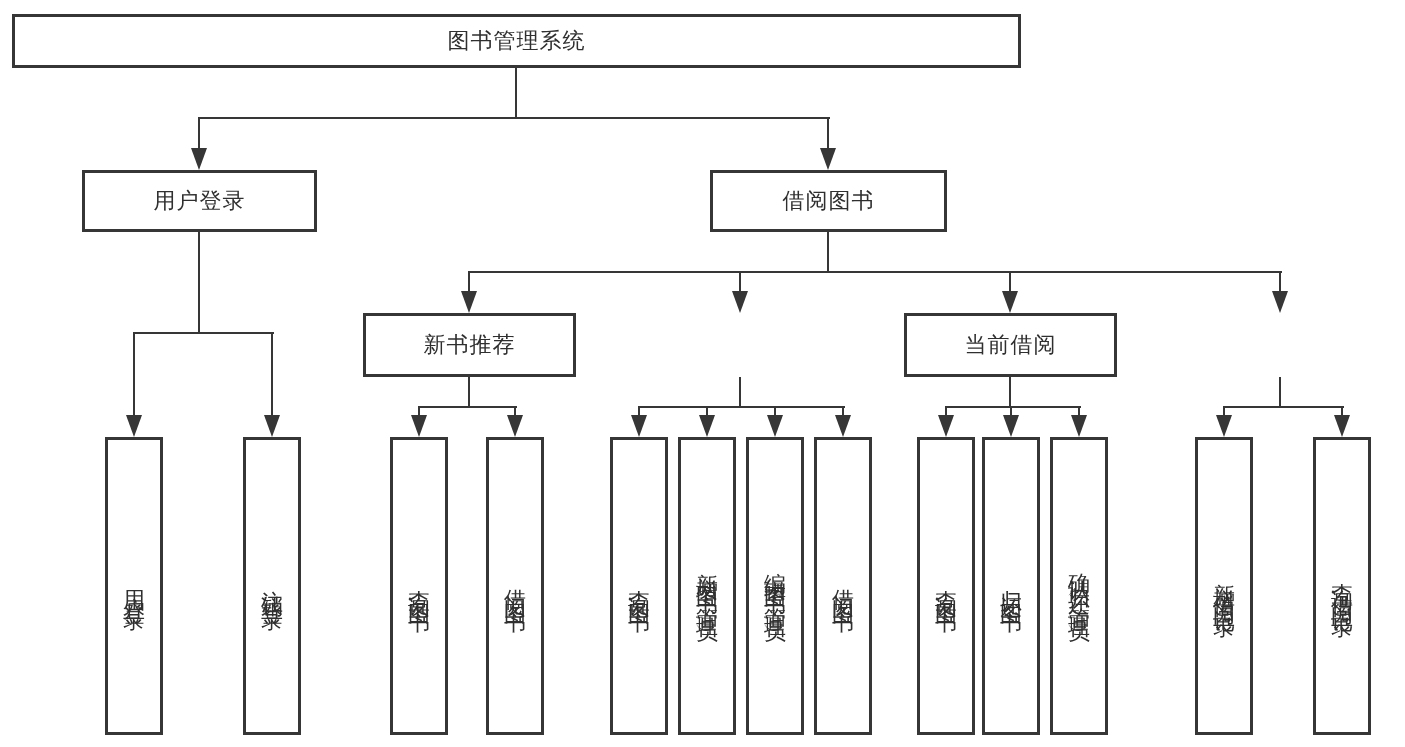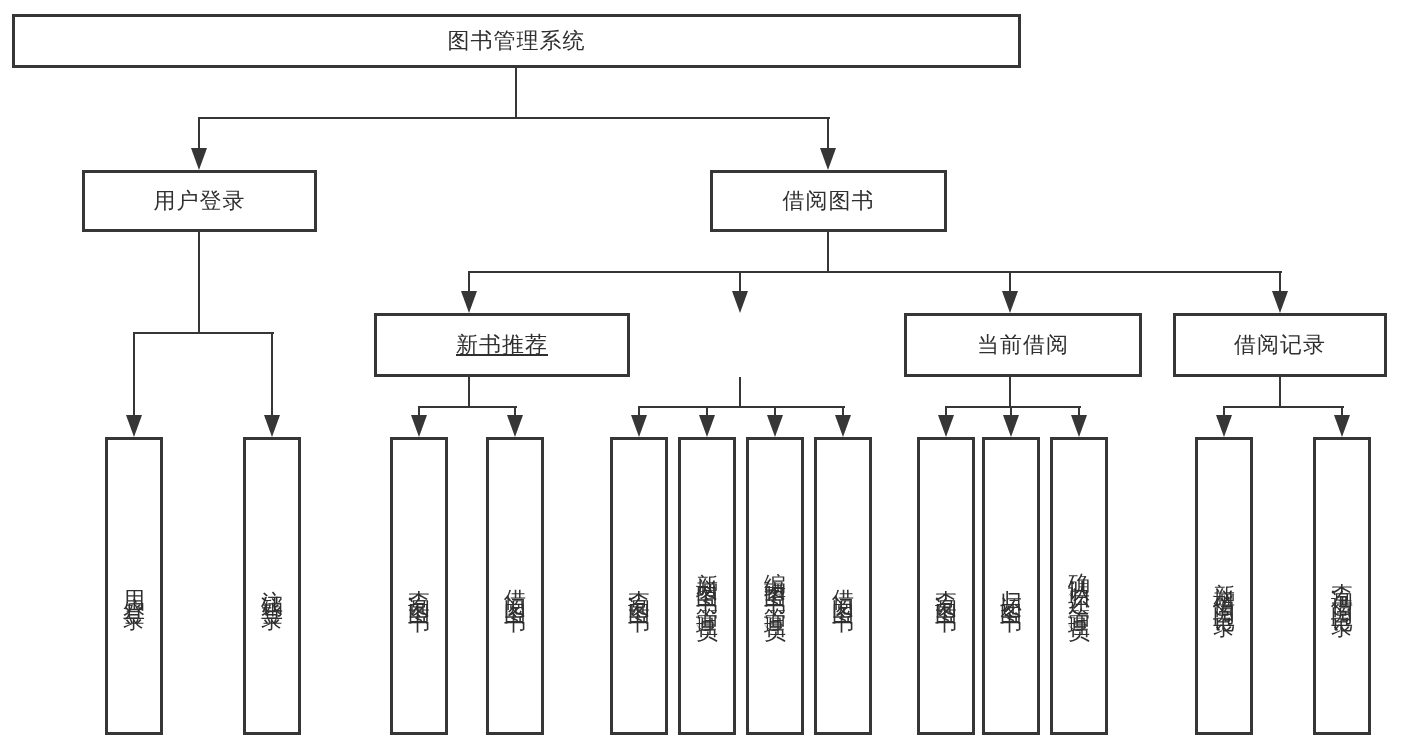--- a/index.html
+++ b/index.html
@@ -66,26 +66,25 @@
 <body>
 
 <div class="canvas">
 
   <div class="box" style="left:12px;top:14px;width:1009px;height:54px;">图书管理系统</div>
 
   <div class="box" style="left:82px;top:170px;width:235px;height:62px;">用户登录</div>
 
   <div class="box" style="left:710px;top:170px;width:237px;height:62px;">借阅图书</div>
 
-  <div class="box" style="left:374px;top:313px;width:256px;height:64px;text-decoration:underline;">新书推荐</div>
+  <div class="box" style="left:363px;top:313px;width:213px;height:64px;">新书推荐</div>
 
 
-  <div class="box" style="left:904px;top:313px;width:238px;height:64px;">当前借阅</div>
+  <div class="box" style="left:904px;top:313px;width:213px;height:64px;">当前借阅</div>
 
-  <div class="box" style="left:1173px;top:313px;width:214px;height:64px;">借阅记录</div>
 
   <div class="vbox" style="left:105px;">
     <span class="vtext">用户登录</span>
   </div>
   <div class="vbox" style="left:243px;">
     <span class="vtext">注销登录</span>
   </div>
 
   <div class="vbox" style="left:390px;">
     <span class="vtext">查询图书</span>

